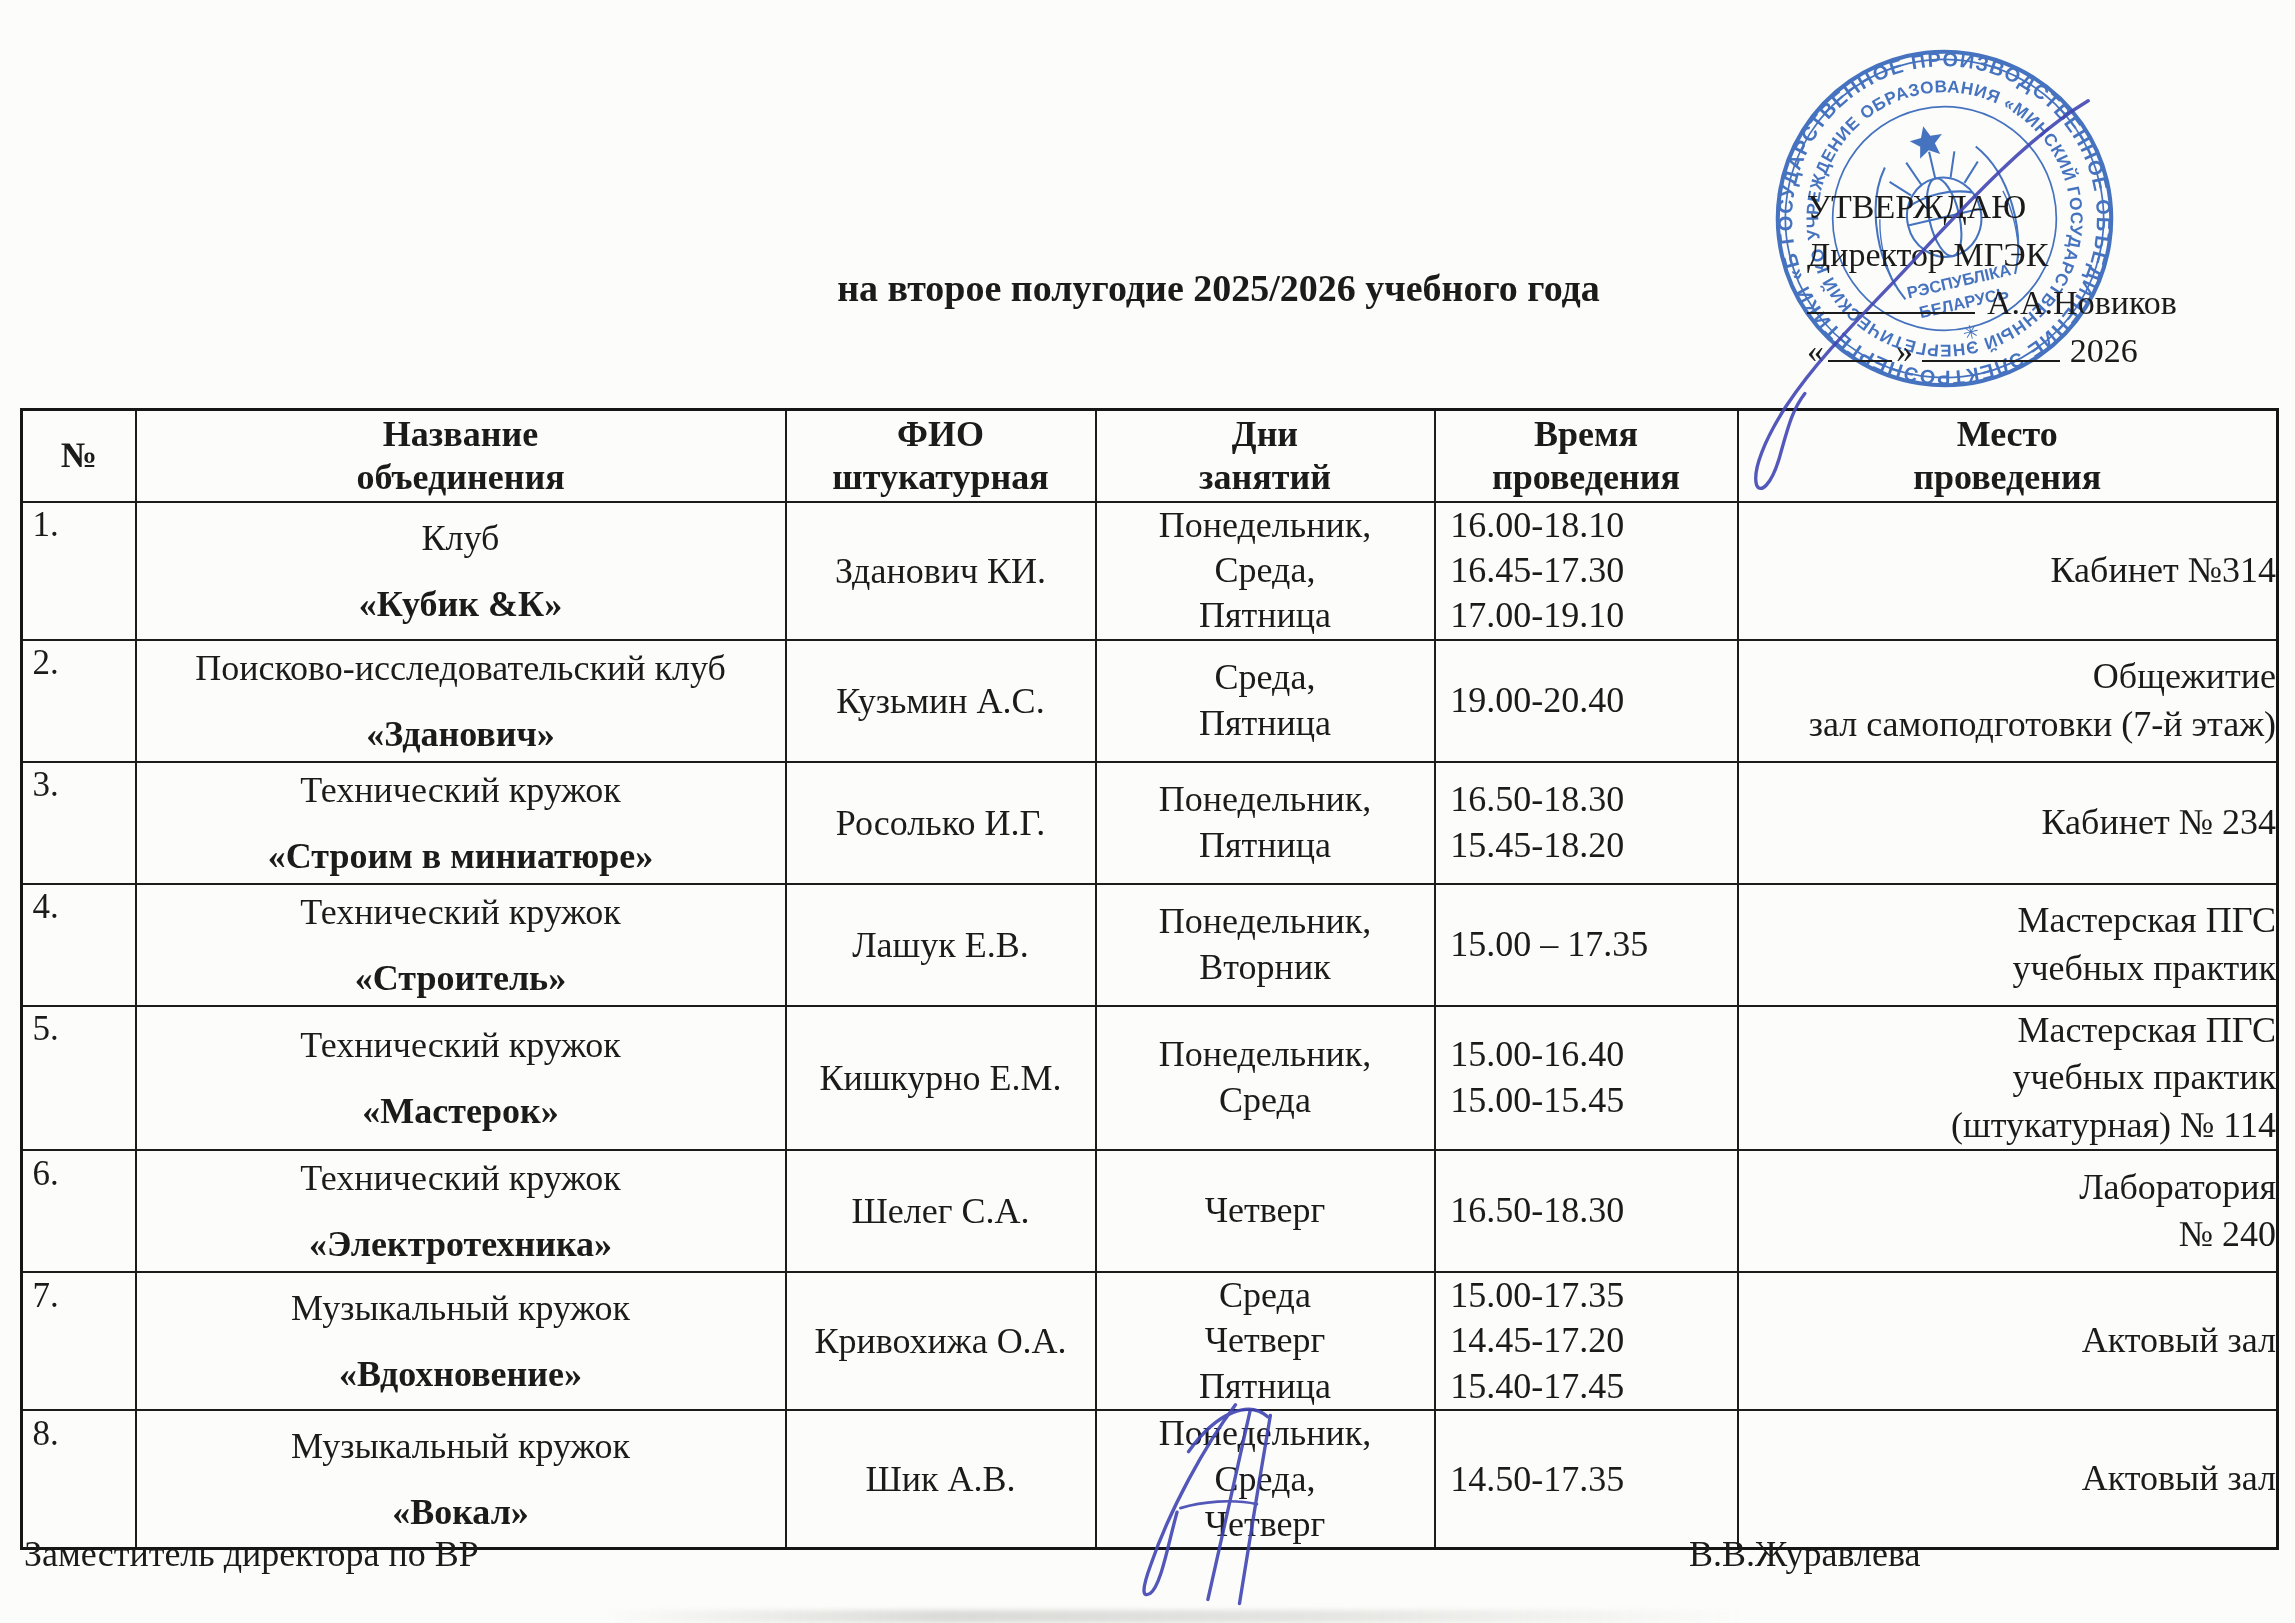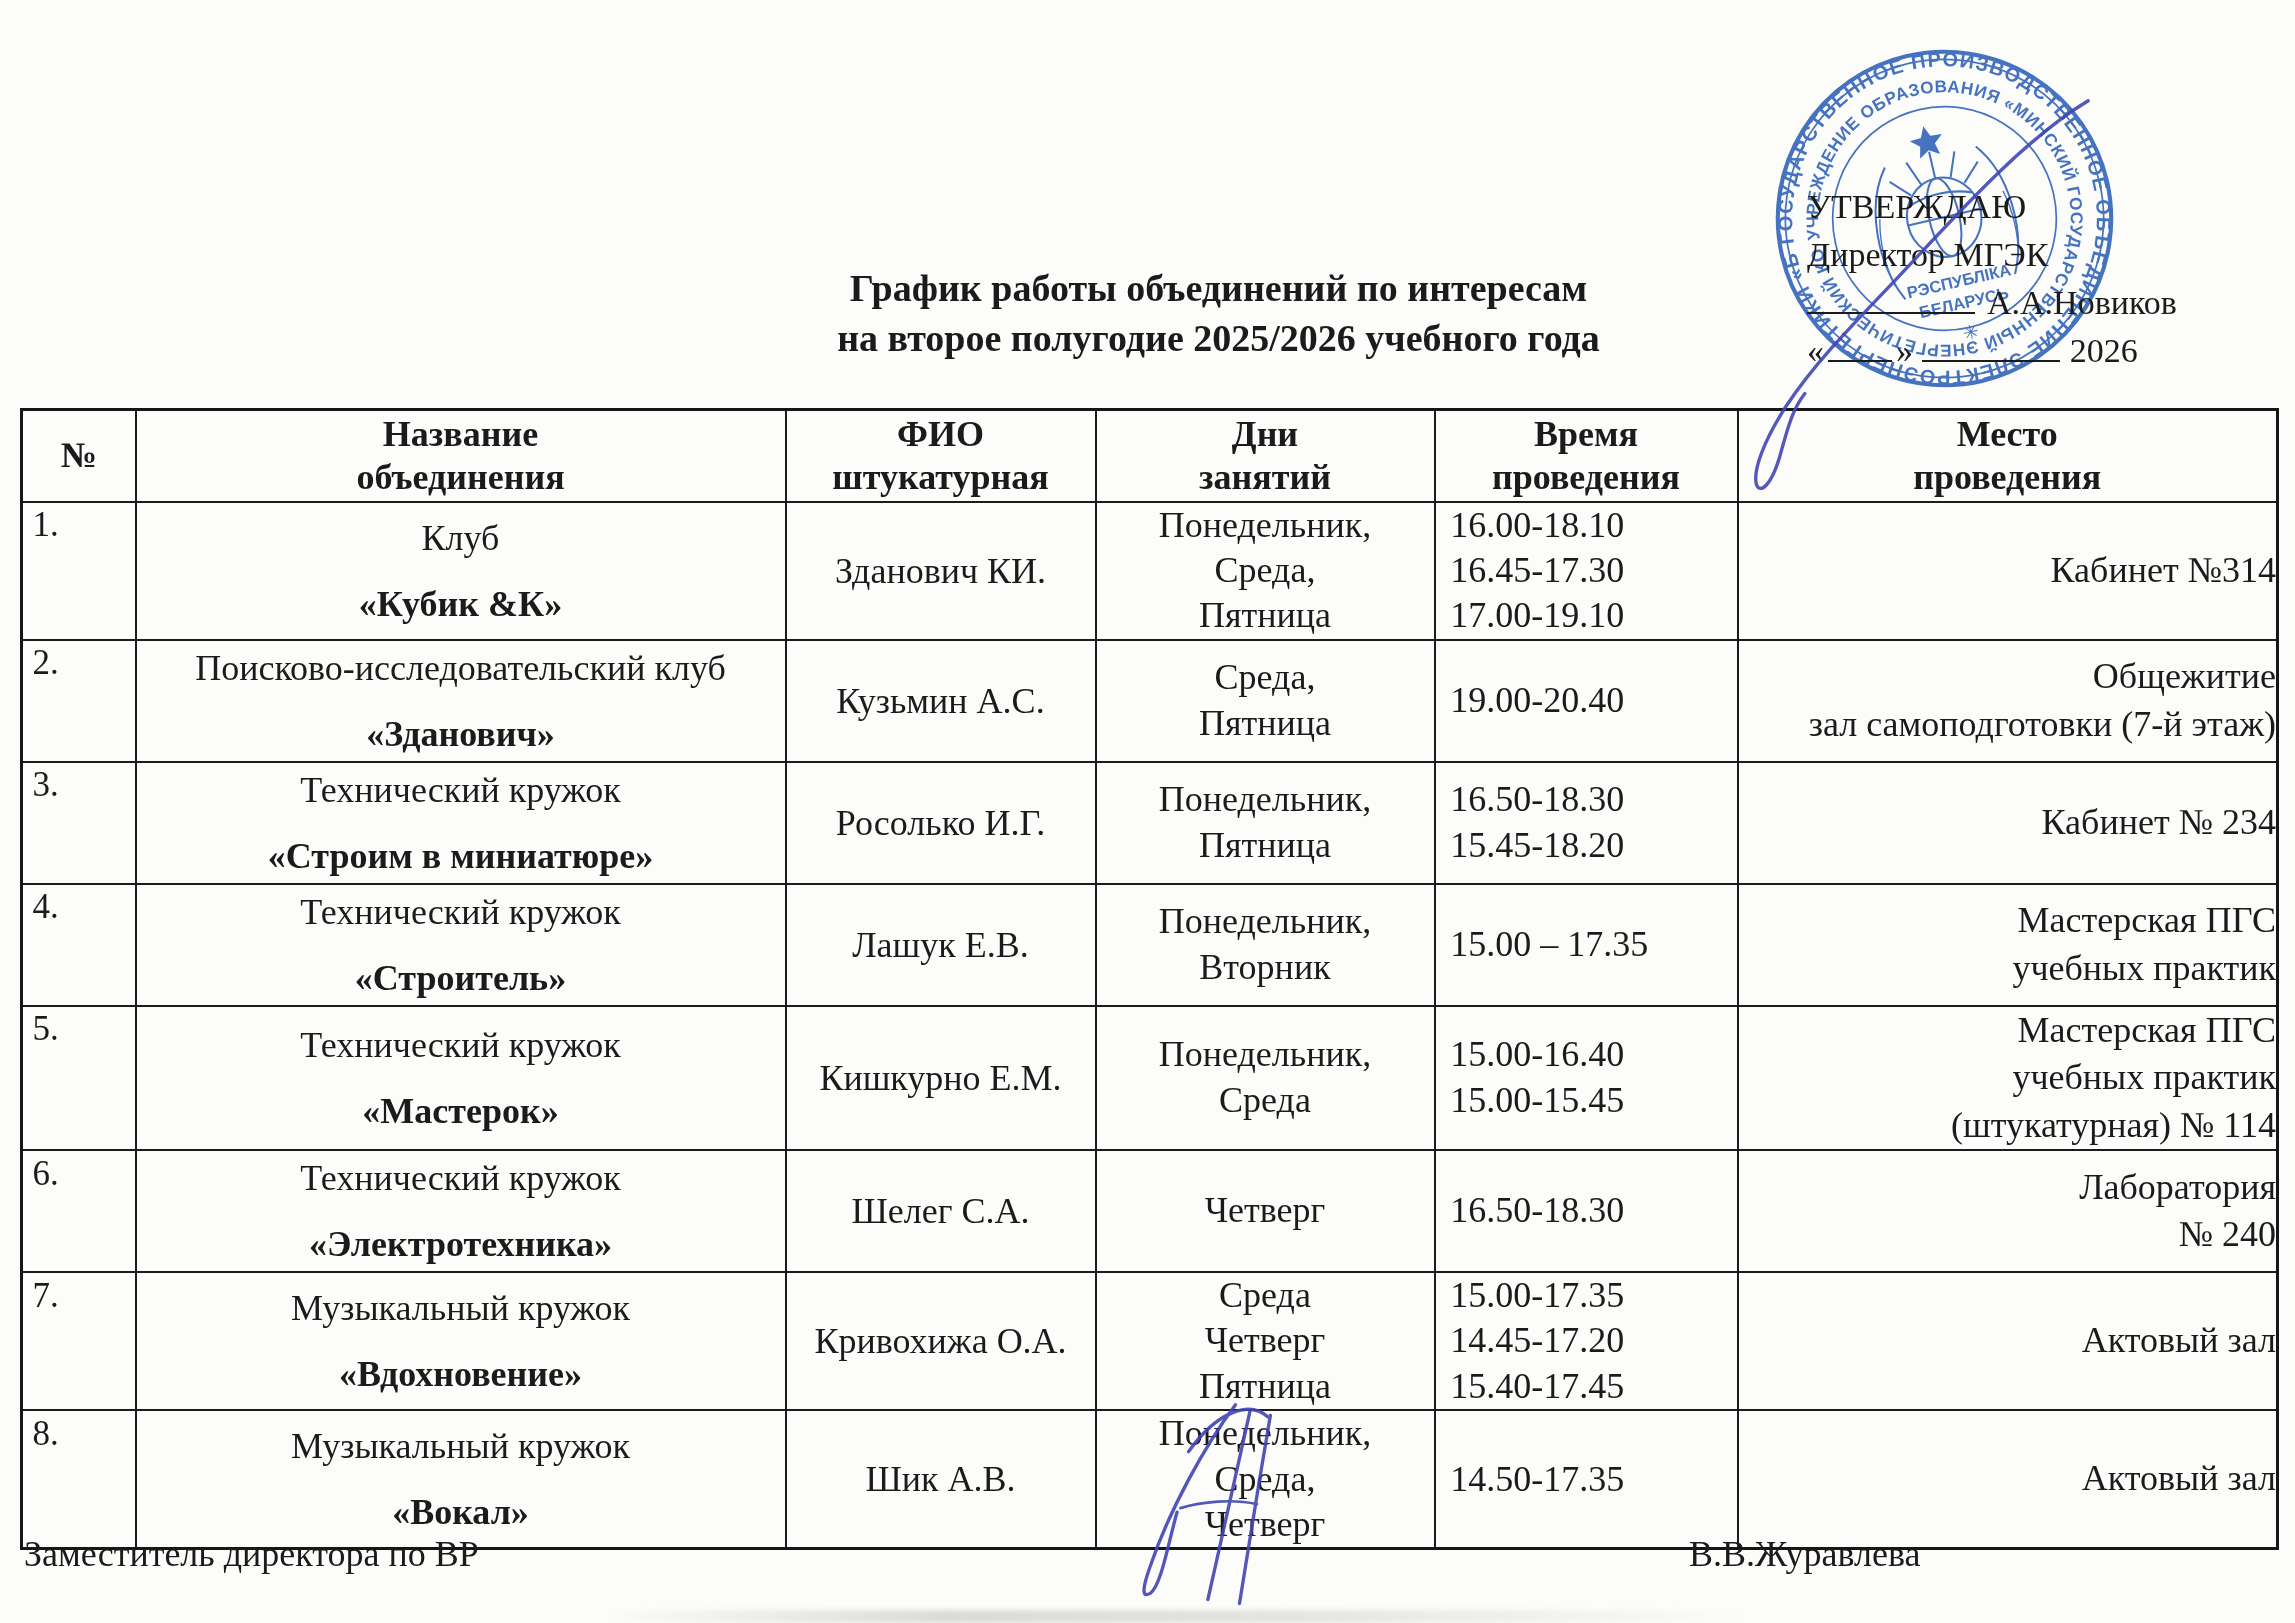--- a/index.html
+++ b/index.html
@@ -110,21 +110,20 @@
     <div class="a-line">Директор  МГЭК</div>
     <div class="a-line">
       <span class="ul w250"></span><span>А.А.Новиков</span>
     </div>
     <div class="a-line">
       <span>«</span><span class="ul w80"></span><span>»</span><span class="ul w200"></span><span>2026</span>
     </div>
   </div>
 
   <div class="title">
-    <div>График работы объединений по интересам</div>
     <div>на второе полугодие 2025/2026 учебного года</div>
   </div>
 
   <table class="sched">
     <colgroup>
       <col style="width:114px">
       <col style="width:650px">
       <col style="width:310px">
       <col style="width:339px">
       <col style="width:303px">

